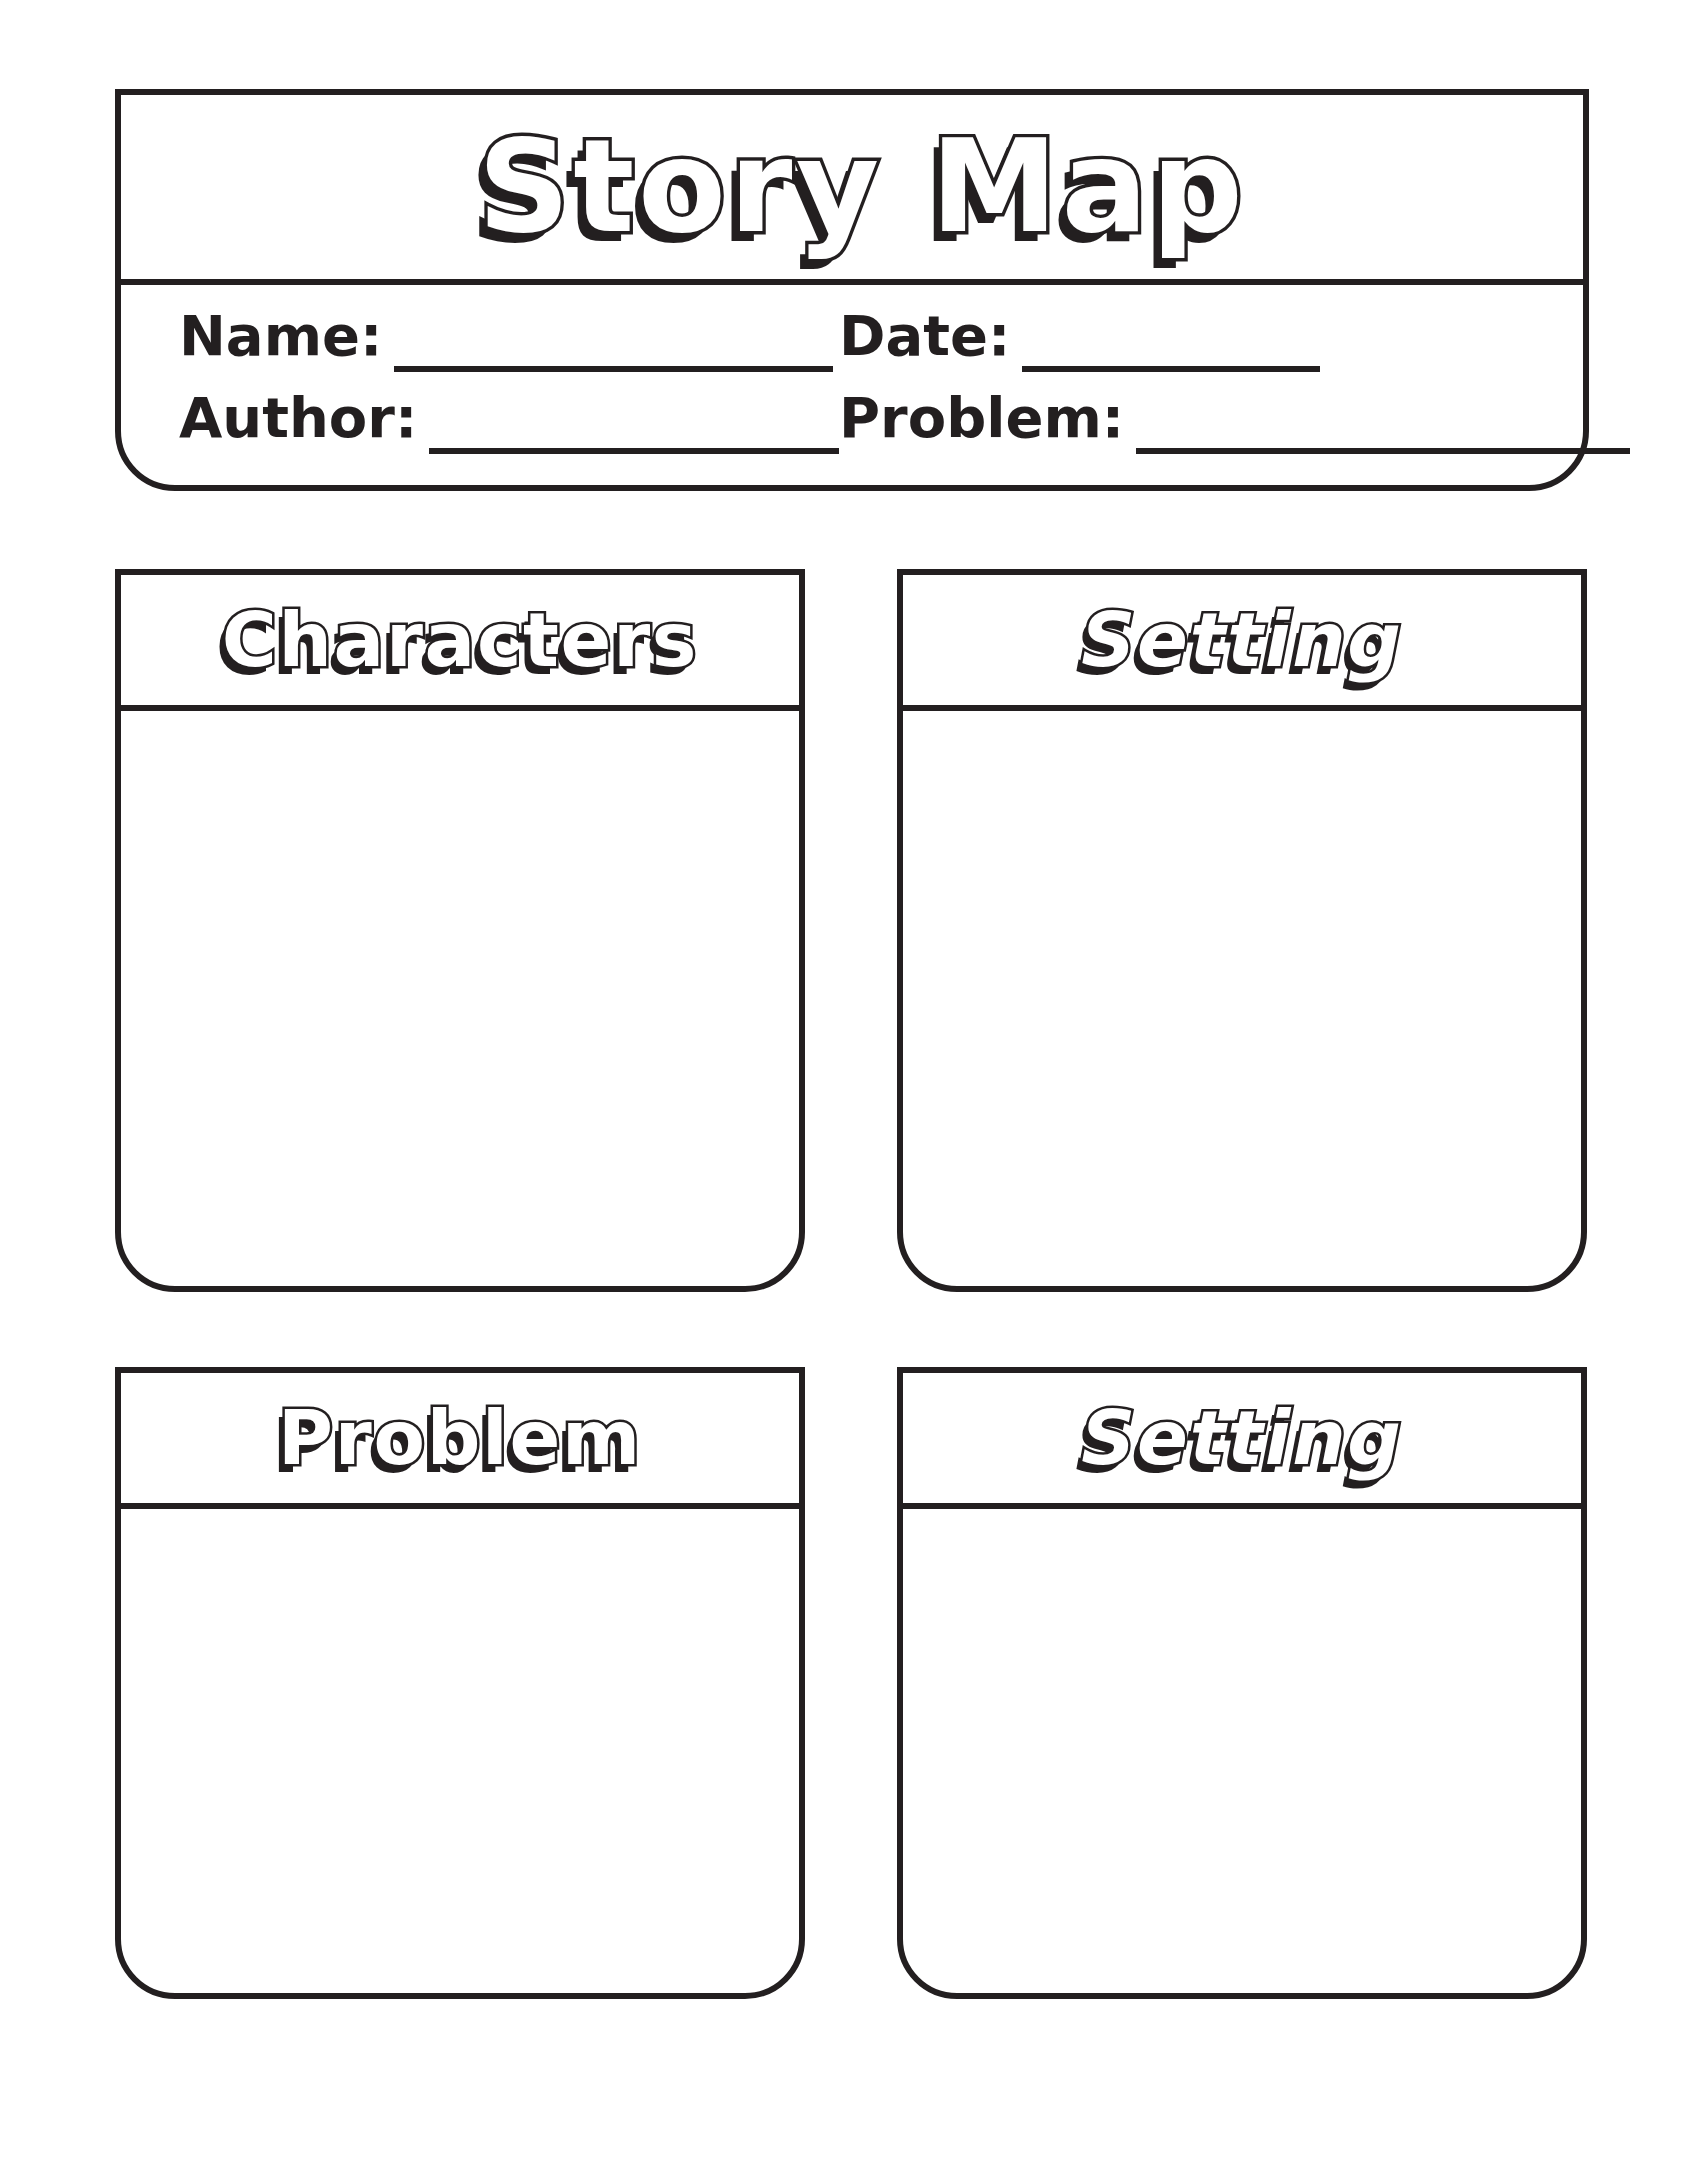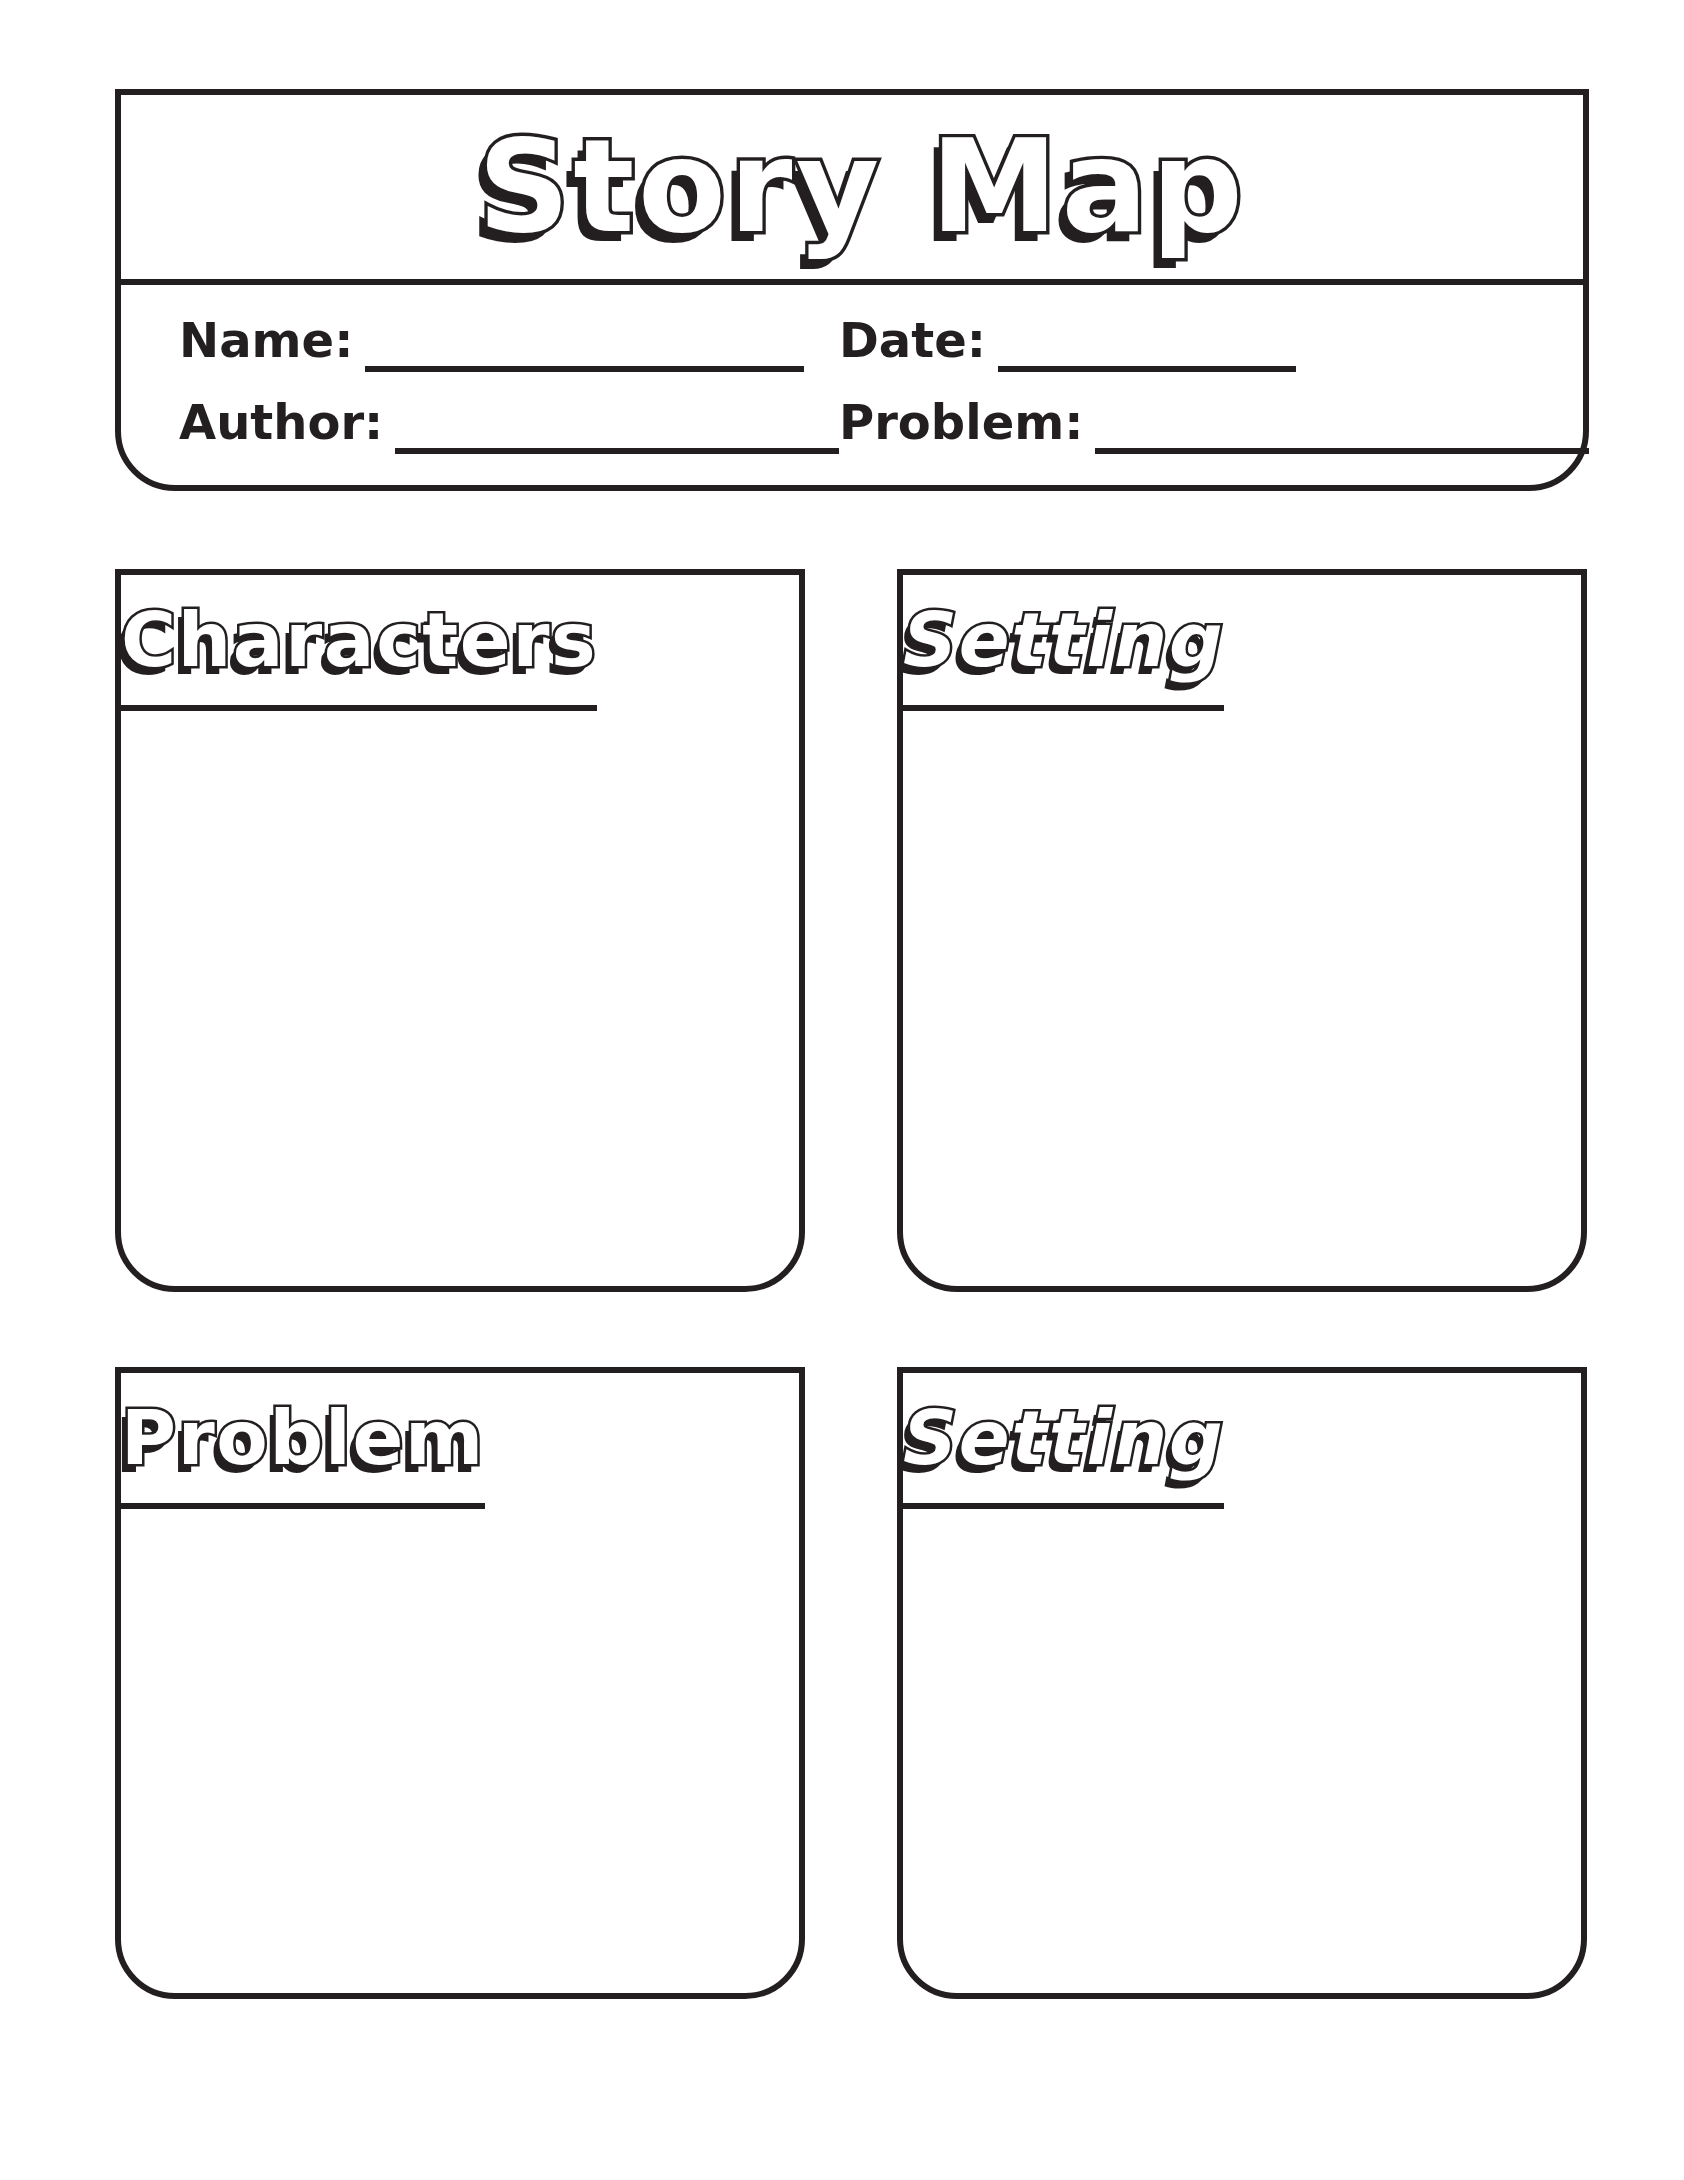--- a/index.html
+++ b/index.html
@@ -62,21 +62,21 @@
   .field-group-left {
     width: 660px;
     display: flex;
     align-items: flex-end;
   }
   .field-group-right {
     display: flex;
     align-items: flex-end;
   }
   .field-label {
-    font-size: 48px;
+    font-size: 56px;
     font-weight: bold;
     line-height: 1;
     white-space: nowrap;
     text-align: right;
   }
   .write-line {
     display: inline-block;
     height: 0;
     border-bottom: 6.8px solid #231f20;
     margin-left: 12px;
@@ -87,21 +87,21 @@
   .line-tittle { width: 451px; }
   .line-author { width: 494px; }
   
   .box {
     position: absolute;
     width: 690px;
     border: 6px solid #231f20;
     border-radius: 0 0 60px 60px;
     background: #ffffff;
     display: flex;
-    flex-direction: row;
+    flex-direction: column;
   }
   .box-top    { top: 569px;  height: 723px; }
   .box-bottom { top: 1367px; height: 632px; gap: 35px; }
   .box-left   { left: 115px; }
   .box-right  { left: 897px; font-style: italic; }
   .box-header {
     height: 136px;
     border-bottom: 6px solid #231f20;
     display: flex;
     align-items: center;

